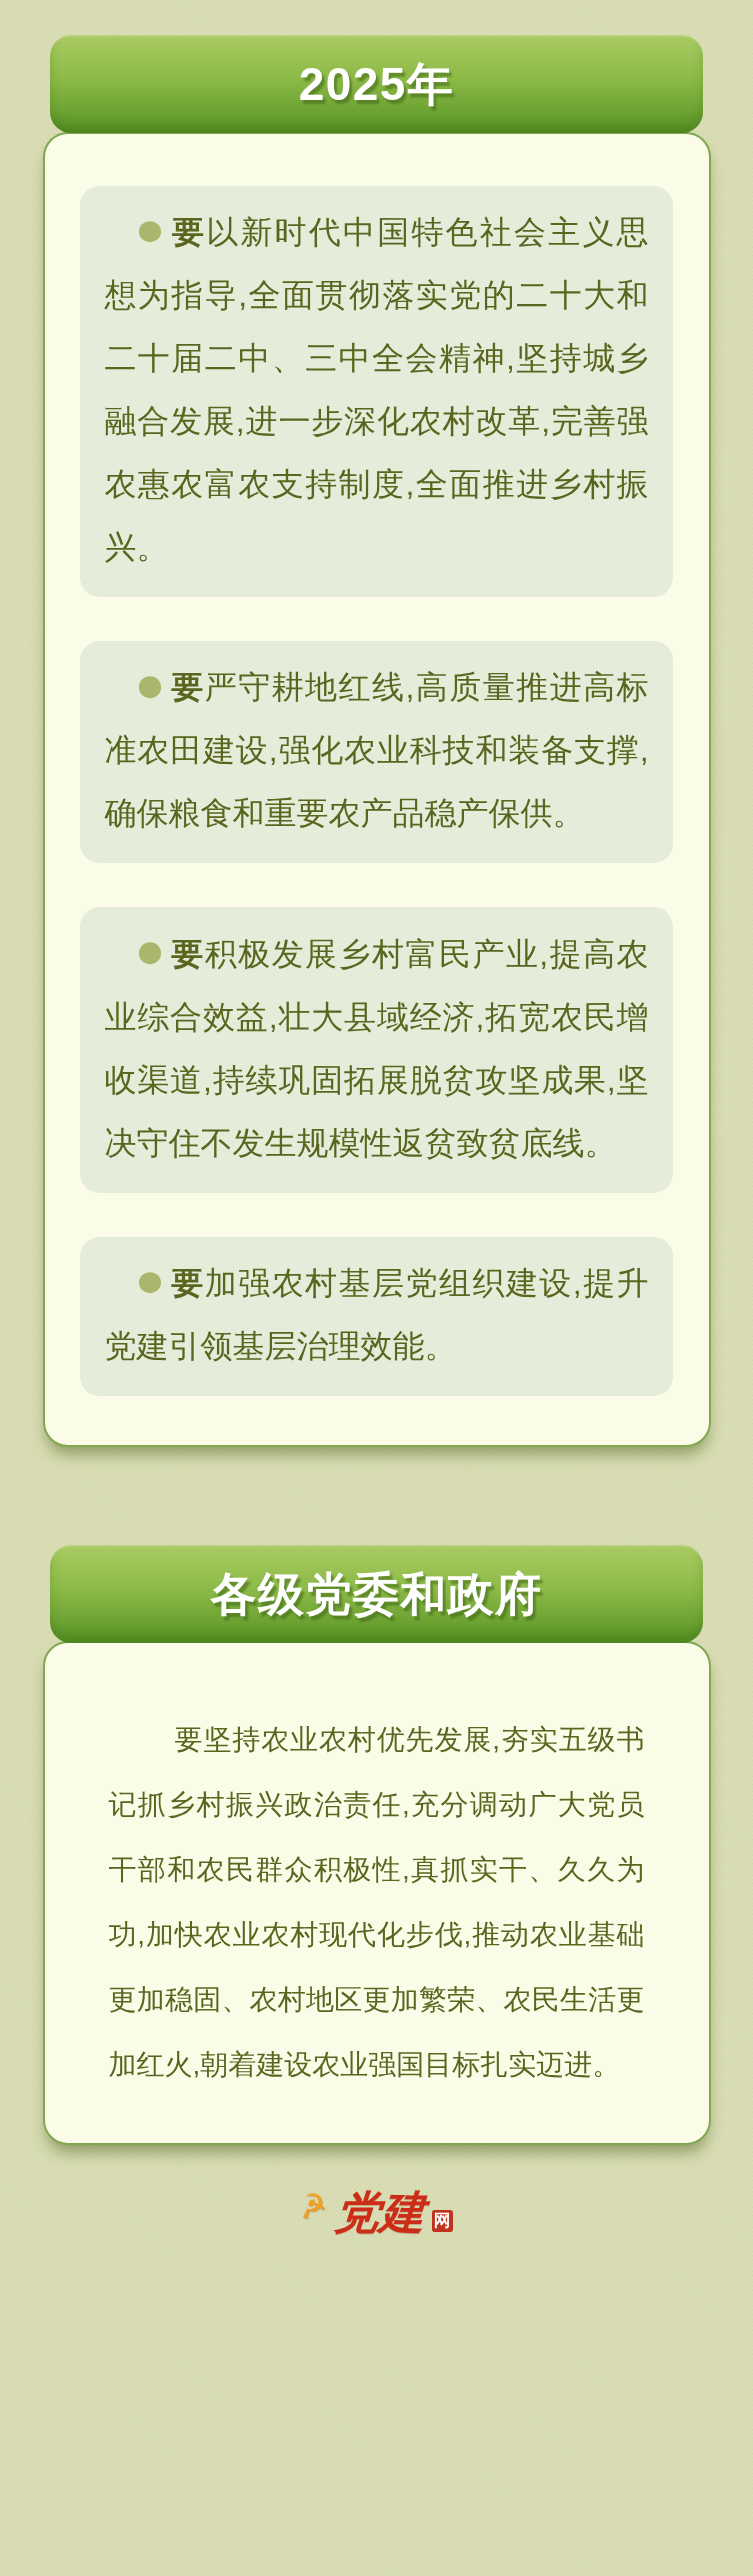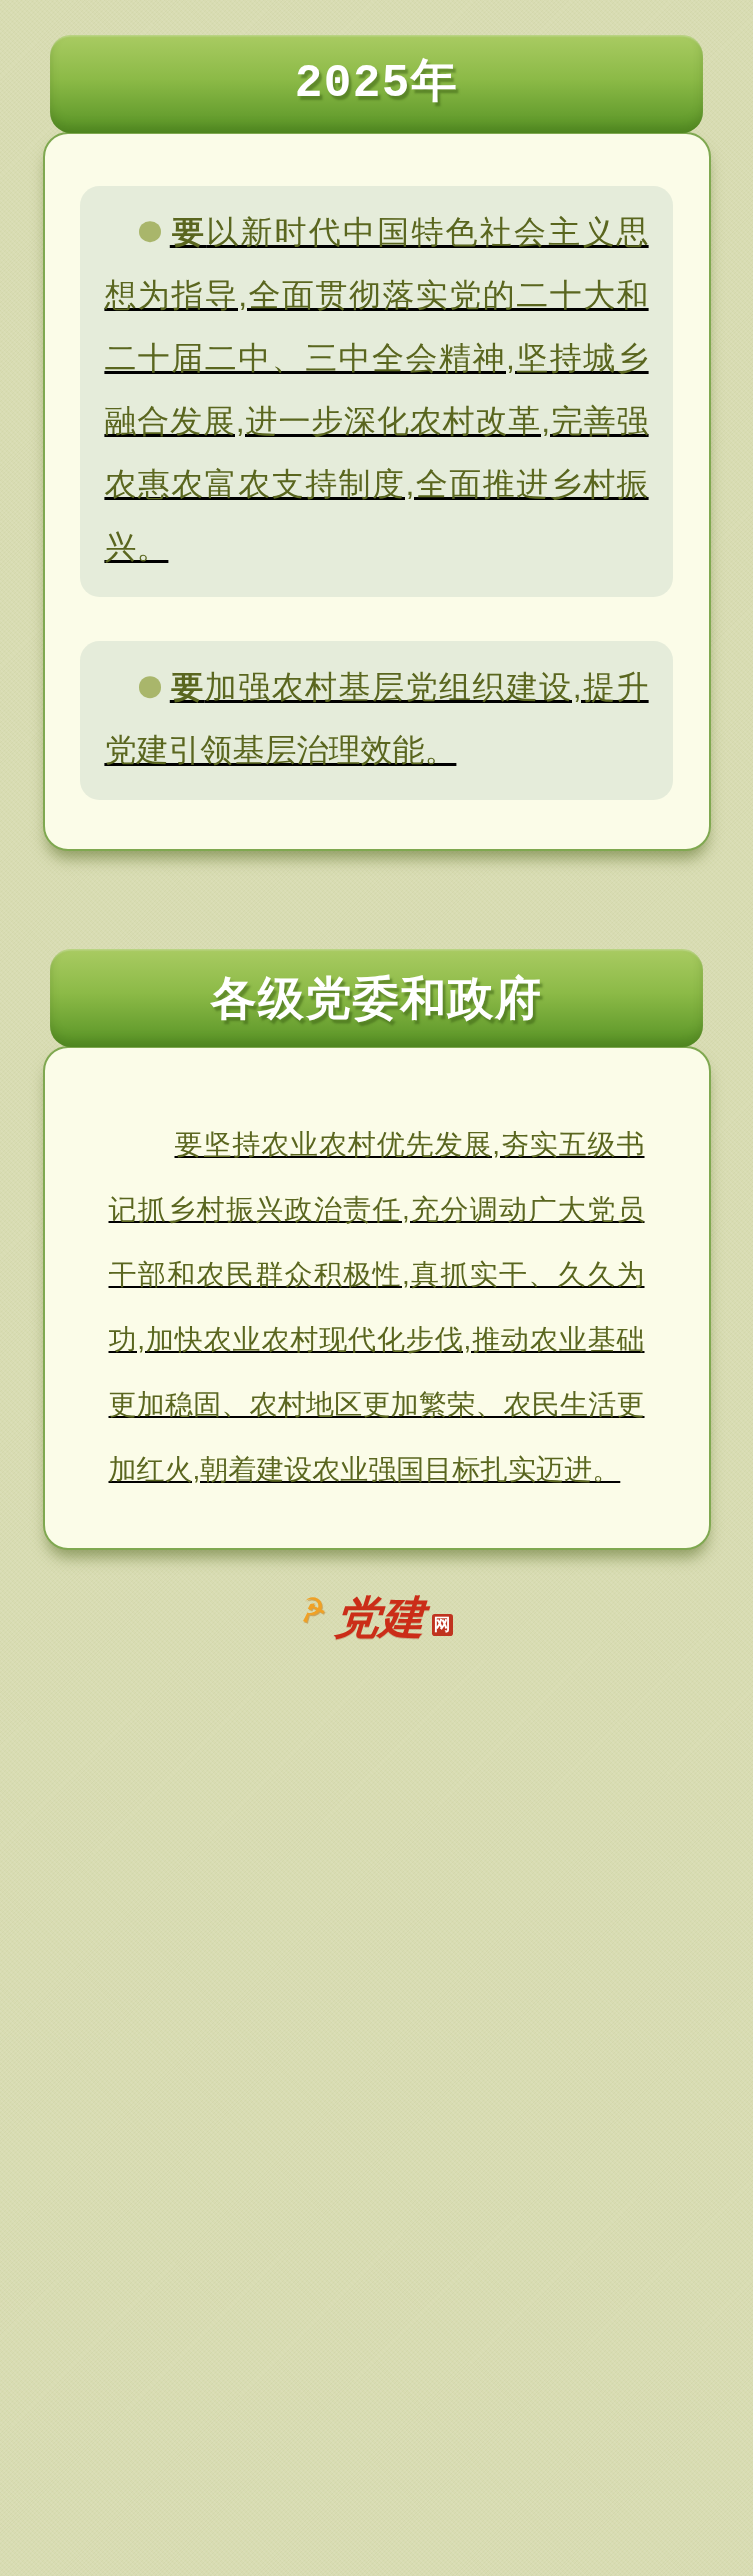--- a/index.html
+++ b/index.html
@@ -30,34 +30,33 @@
   }
   .band-title {
     display: inline-block;
     color: #ffffff;
     font-size: 46px;
     font-weight: bold;
     line-height: 98px;
     letter-spacing: 1.4px;
     text-shadow: 2.8px 3.5px 2.1px rgba(62,100,22,0.55);
   }
-  .band-top { margin-top: 35px; font-family: Liberation Mono, monospace; }
+  .band-top { margin-top: 35px; }
   .band-mid { margin-top: 98px; }
 
   
   .card {
     width: 668px;
     margin: -1.4px auto 0;
     background: #fbfce8;
     border: 2.1px solid #7fa850;
     border-radius: 25px;
     box-shadow: 0 11px 15.3px -4.2px rgba(92,112,42,0.60);
     position: relative;
     z-index: 1;
-    text-decoration: underline;
   }
   .band { position: relative; z-index: 2; }
 
   .card-1 { padding: 52px 0 49px; }
 
   
   .block {
     width: 593px;
     margin: 0 auto 44px;
     background: #e5ecda;
@@ -140,21 +139,27 @@
   <div class="band band-top">
     <span class="band-title">2025年</span>
   </div>
 
   <div class="card card-1">
 
     <div class="block">
       <p><span class="bullet"></span><span class="lead">要</span><span>以新时代中国特色社会主义思想为指导,全面贯彻落实党的二十大和二十届二中、三中全会精神,坚持城乡融合发展,进一步深化农村改革,完善强农惠农富农支持制度,全面推进乡村振兴。</span></p>
     </div>
 
+    <div class="block">
+      <p><span class="bullet"></span><span class="lead">要</span><span>严守耕地红线,高质量推进高标准农田建设,强化农业科技和装备支撑,确保粮食和重要农产品稳产保供。</span></p>
+    </div>
 
+    <div class="block">
+      <p><span class="bullet"></span><span class="lead">要</span><span>积极发展乡村富民产业,提高农业综合效益,壮大县域经济,拓宽农民增收渠道,持续巩固拓展脱贫攻坚成果,坚决守住不发生规模性返贫致贫底线。</span></p>
+    </div>
 
 
     <div class="block">
       <p><span class="bullet"></span><span class="lead">要</span><span>加强农村基层党组织建设,提升党建引领基层治理效能。</span></p>
     </div>
 
   </div>
 
   <div class="band band-mid">
     <span class="band-title">各级党委和政府</span>

